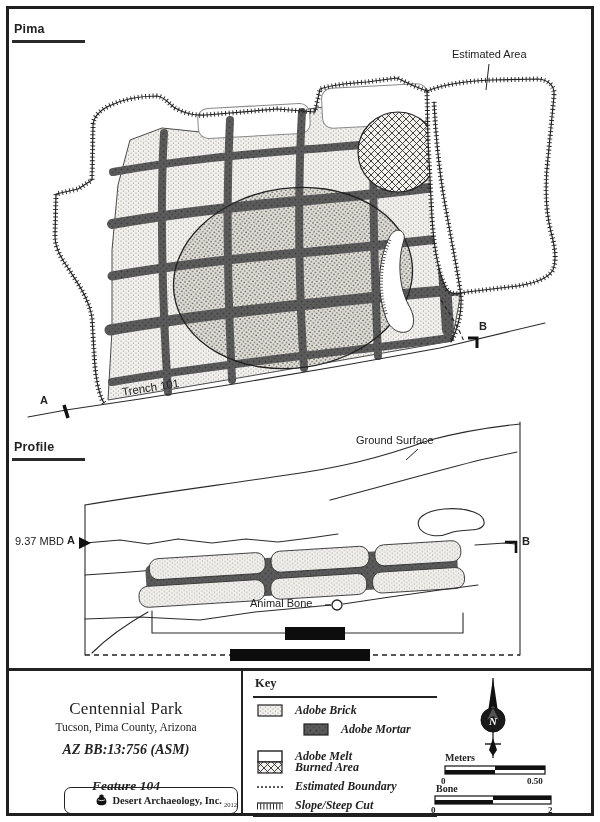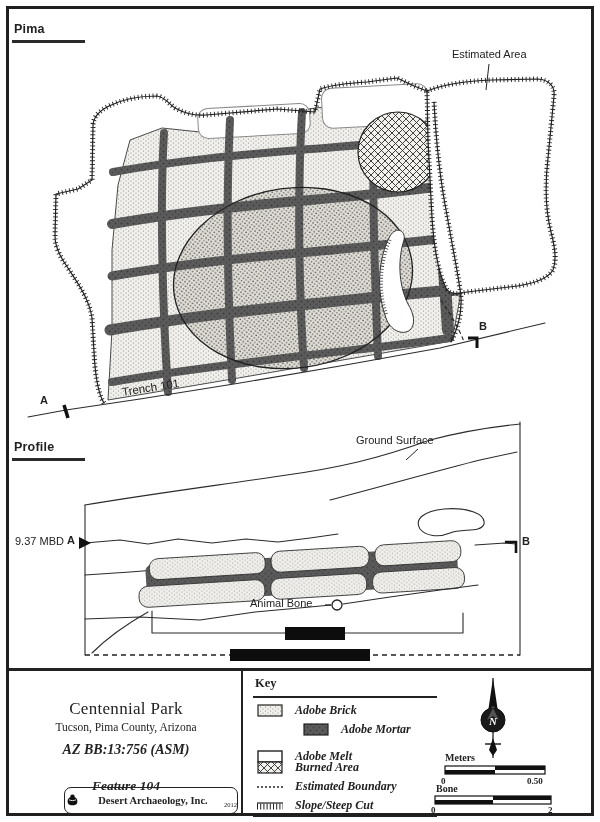--- a/index.html
+++ b/index.html
@@ -13,21 +13,21 @@
   .sec-rule{position:absolute;height:2.5px;background:#2a2a2a;}
   .map-label{font-size:11px;}
   .marker{font-size:11px;font-weight:bold;}
   .serif{font-family:"Liberation Serif","DejaVu Serif",serif;}
   .site-name{font-size:17px;font-weight:normal;letter-spacing:.3px;}
   .site-loc{font-size:11.5px;}
   .site-num{font-size:14px;font-weight:bold;font-style:italic;}
   .site-feat{font-size:13.5px;font-weight:bold;font-style:italic;}
   .tb-cell{position:absolute;left:12px;width:228px;text-align:center;}
   .logo-box{position:absolute;left:64px;top:787px;width:172px;height:25px;border:1.5px solid #222;
-    border-radius:7px;display:flex;align-items:center;justify-content:space-between;gap:4px;}
+    border-radius:7px;display:flex;align-items:center;justify-content:flex-end;gap:4px;}
   .logo-text{font-size:10.5px;font-weight:bold;}
   .logo-year{font-size:6.5px;line-height:6px;text-align:right;margin-top:8px;margin-left:-2px;}
   .key-title{font-size:12.5px;font-weight:bold;}
   .key-rule{position:absolute;height:2px;background:#222;width:184px;left:253px;}
   .key-row{position:absolute;left:257px;height:17px;display:flex;align-items:center;gap:12px;}
   .key-label{font-size:12px;font-weight:600;font-family:"Liberation Serif","DejaVu Serif",serif;font-style:italic;}
   .scale-label{font-size:10px;font-weight:bold;font-family:Liberation Serif, serif;text-align:left;}
   .scale-num{font-size:9px;font-weight:bold;font-family:"Liberation Serif","DejaVu Serif",serif;}
   .divider-h{position:absolute;left:7px;right:7px;top:668px;height:2.5px;background:#222;}
   .divider-v{position:absolute;left:241px;top:668px;width:2px;bottom:8px;background:#222;}

